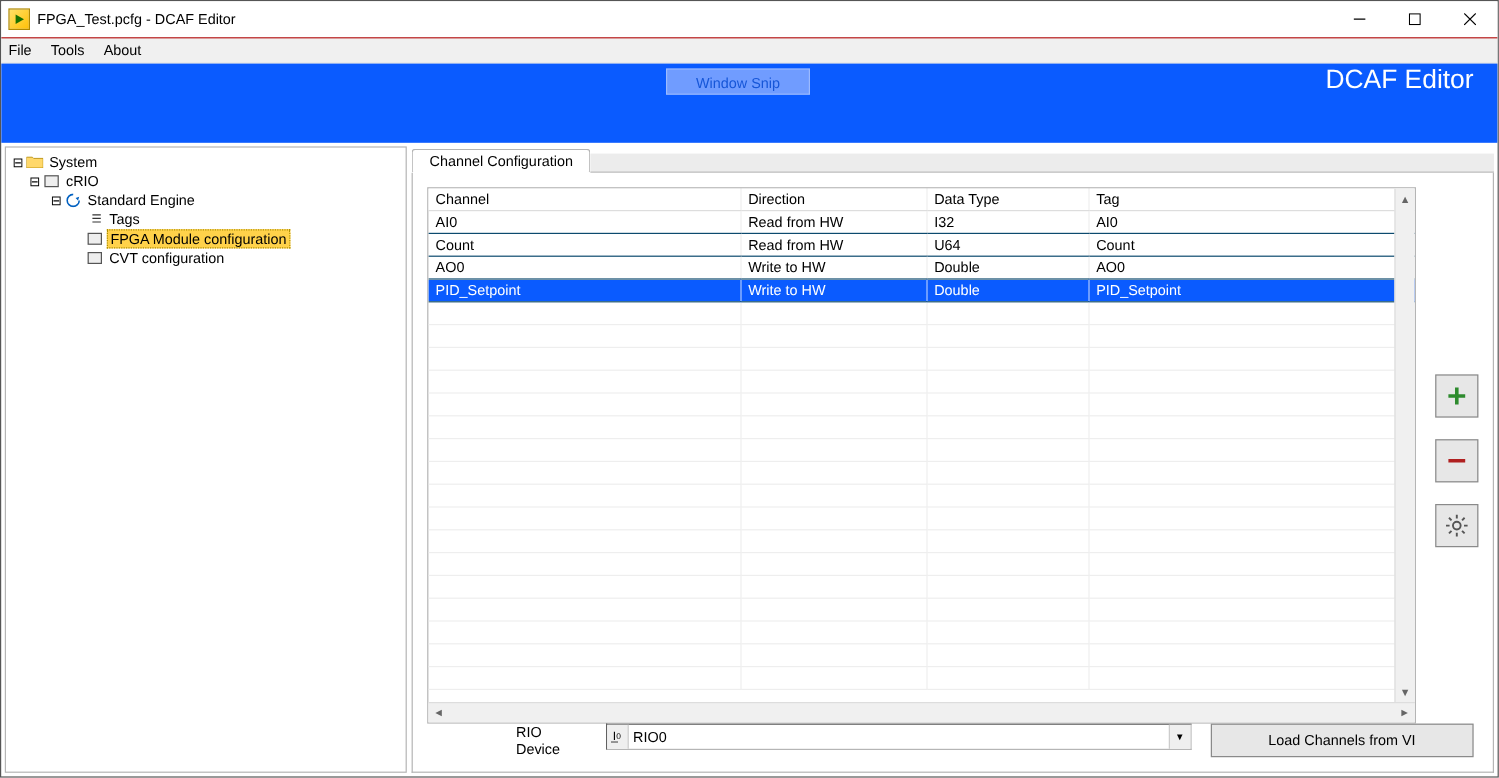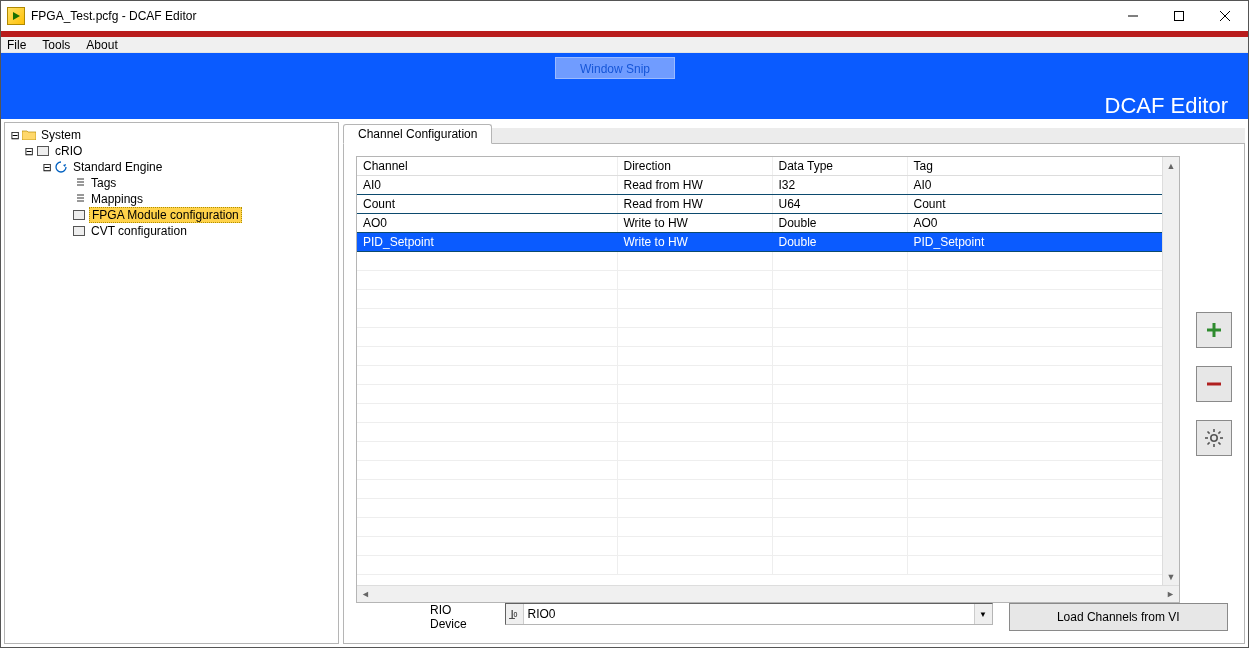--- a/index.html
+++ b/index.html
@@ -4,23 +4,23 @@
 <style>
   * { box-sizing: border-box; margin: 0; padding: 0; font-family: "Segoe UI", Tahoma, sans-serif; font-size: 12px; }
   body { width: 1249px; height: 648px; background: #fff; border: 1px solid #555; overflow: hidden; }
   .titlebar { height: 30px; display: flex; align-items: center; background: #fff; text-align: center; }
   .titlebar .app-icon { width: 18px; height: 18px; margin: 0 6px; background: linear-gradient(135deg,#ffe066,#ffc107); border: 1px solid #b08900; display: flex; align-items: center; justify-content: center; }
   .titlebar .app-icon svg { width: 10px; height: 10px; }
   .titlebar .title { flex: 0 0 auto; color: #000; }
   .titlebar .spacer { flex: 1; }
   .winbtn { width: 46px; height: 30px; display: flex; align-items: center; justify-content: center; color: #000; }
   .winbtn svg { width: 10px; height: 10px; stroke: #000; stroke-width: 1; fill: none; }
-  .menubar { height: 22px; background: #f0f0f0; display: flex; align-items: center; padding: 0 6px; gap: 16px; border-top: 6px solid #b91c1c; border-bottom: 1px solid #e5e5e5;}
+  .menubar { height: 22px; background: #f0f0f0; display: flex; align-items: center; padding: 0 6px; gap: 16px; border-top: 1px solid #b91c1c; border-bottom: 1px solid #e5e5e5;}
   .menubar span { color: #000; cursor: default; }
-  .banner { height: 66px; background: #0a5bff; display: flex; align-items: flex-end; justify-content: flex-end; padding-right: 20px; position: relative; }
+  .banner { height: 66px; background: #0a5bff; display: flex; align-items: flex-start; justify-content: flex-end; padding-right: 20px; position: relative; }
   .banner .title-right { color: #fff; font-size: 22px; font-weight: 400; }
   .banner .ghost-btn { position: absolute; left: 554px; top: 4px; width: 120px; height: 22px; background: rgba(180,200,255,0.6); color: #1656d8; font-size: 12px; text-align: center; line-height: 22px; border: 1px solid rgba(255,255,255,0.3); }
   .work { display: flex; height: calc(100% - 30px - 22px - 66px); }
   .tree-pane { width: 335px; border: 1px solid #b5b5b5; margin: 3px 2px 3px 3px; background: #fff; padding: 4px 0; }
   .tree .row { display: flex; align-items: center; height: 16px; padding-left: 4px; cursor: default; }
   .tree .row .tw { width: 12px; text-align: center; color: #000; font-size: 11px; }
   .tree .row .ic { width: 16px; height: 14px; margin-right: 2px; display: flex; align-items: center; justify-content: center; }
   .tree .row .lbl { padding: 0 2px; }
   .tree .row .lbl.sel { background: #ffd24a; border: 1px dotted #b09000; margin-top:-1px; padding: 0 2px;}
   .tree .depth1 { padding-left: 18px; }
@@ -139,33 +139,20 @@
               <line x1="2" y1="4" x2="2" y2="4" stroke="#333"></line>
               <line x1="4" y1="4" x2="11" y2="4" stroke="#333"></line>
               <line x1="2" y1="7" x2="2" y2="7" stroke="#333"></line>
               <line x1="4" y1="7" x2="11" y2="7" stroke="#333"></line>
             </svg>
           </span>
         <span class="lbl">Tags</span>
       </div>
       <div class="row depth3">
         <span class="ic">
-            <svg width="12" height="10" viewBox="0 0 12 10">
-              <line x1="2" y1="1" x2="2" y2="1" stroke="#333"></line>
-              <line x1="4" y1="1" x2="11" y2="1" stroke="#333"></line>
-              <line x1="2" y1="4" x2="2" y2="4" stroke="#333"></line>
-              <line x1="4" y1="4" x2="11" y2="4" stroke="#333"></line>
-              <line x1="2" y1="7" x2="2" y2="7" stroke="#333"></line>
-              <line x1="4" y1="7" x2="11" y2="7" stroke="#333"></line>
-            </svg>
-          </span>
-        <span class="lbl">Mappings</span>
-      </div>
-      <div class="row depth3">
-        <span class="ic">
             <span class="ic-box"></span>
           </span>
         <span class="lbl sel">FPGA Module configuration</span>
       </div>
       <div class="row depth3">
         <span class="ic">
             <span class="ic-box"></span>
           </span>
         <span class="lbl">CVT configuration</span>
       </div>

